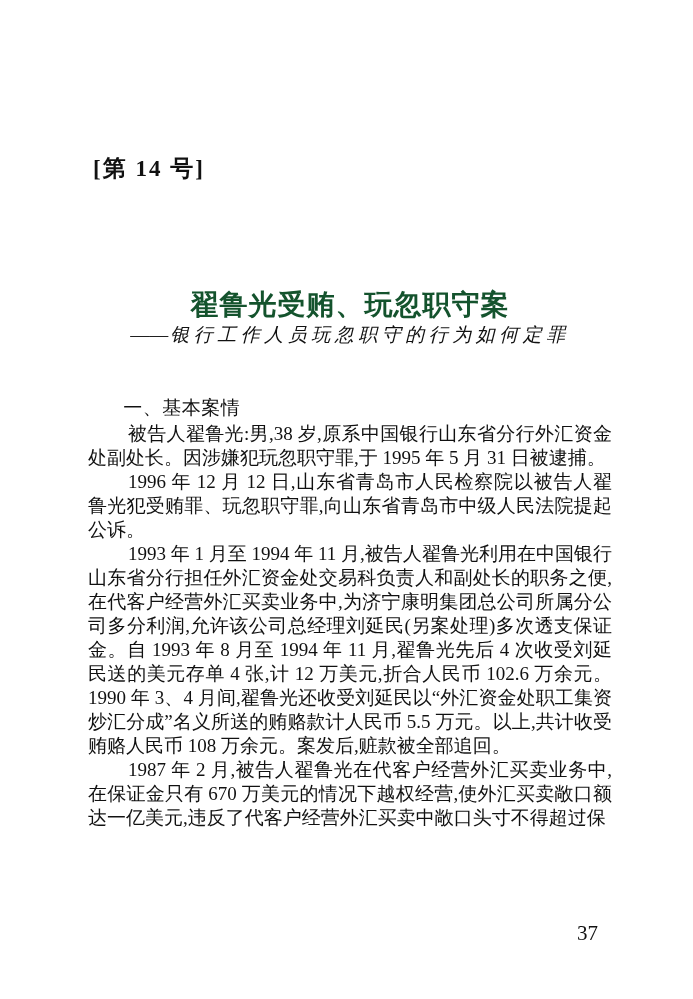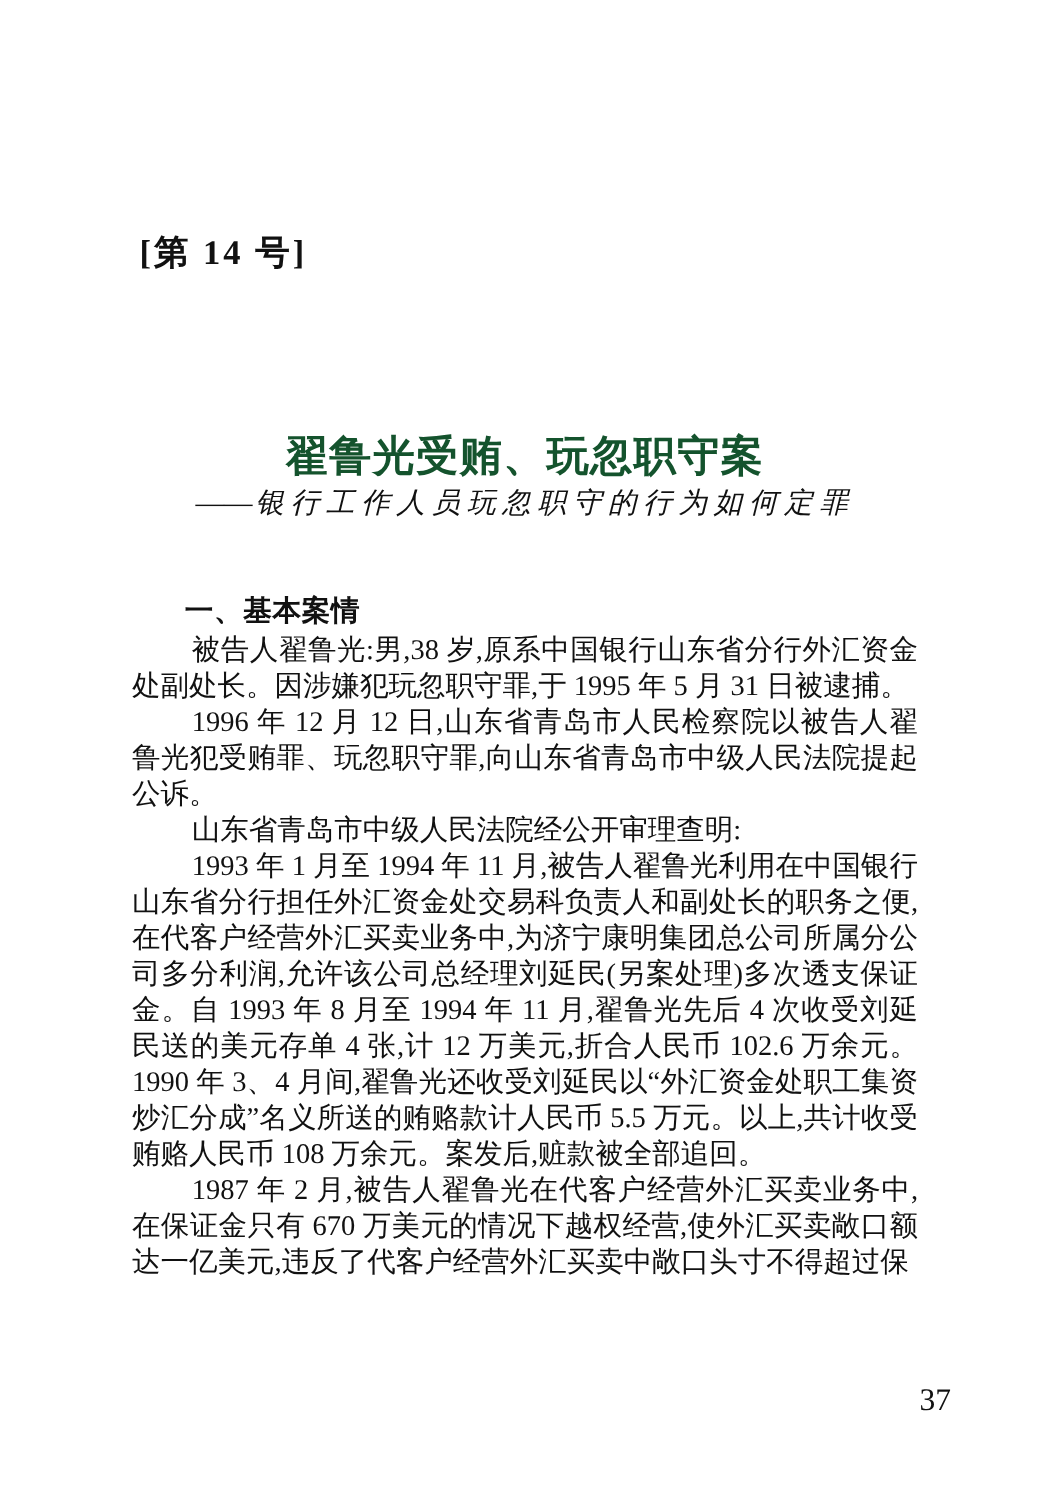--- a/index.html
+++ b/index.html
@@ -58,59 +58,57 @@
     left: 88px;
     top: 394px;
     width: 524px;
     font-size: 19px;
     line-height: 27.7px;
     color: #111111;
     font-family: "Liberation Serif", "DejaVu Serif", serif;
   }
   .section-heading {
     font-family: "Liberation Sans", "DejaVu Sans", sans-serif;
-    font-weight: 700;
+    font-weight: 400;
     font-size: 19px;
     line-height: 27.7px;
     padding-left: 1.85em;
     letter-spacing: 0.5px;
   }
   .body-text p {
     text-indent: 2.1em;
     text-align: justify;
     line-height: 24px;
   }
   .page-number {
     position: absolute;
     left: 577px;
     top: 921px;
     font-size: 21px;
     font-family: "Liberation Serif", "DejaVu Serif", serif;
     color: #111111;
-    margin-left: 36px;
   }
 </style>
 </head>
 <body>
 
 <div class="page">
 
   <div class="case-number">[第 14 号]</div>
 
   <div class="title-block">
     <div class="doc-title">翟鲁光受贿、玩忽职守案</div>
     <div class="doc-subtitle">
       <span class="dash">——</span><span class="subtitle-text">银行工作人员玩忽职守的行为如何定罪</span>
     </div>
   </div>
 
   <div class="body-text">
     <div class="section-heading">一、基本案情</div>
     <p>被告人翟鲁光:男,38 岁,原系中国银行山东省分行外汇资金处副处长。因涉嫌犯玩忽职守罪,于 1995 年 5 月 31 日被逮捕。</p>
     <p>1996 年 12 月 12 日,山东省青岛市人民检察院以被告人翟鲁光犯受贿罪、玩忽职守罪,向山东省青岛市中级人民法院提起公诉。</p>
-    <p>山东省青岛市中级人民法院经公开审理查明:</p>
     <p>1993 年 1 月至 1994 年 11 月,被告人翟鲁光利用在中国银行山东省分行担任外汇资金处交易科负责人和副处长的职务之便,在代客户经营外汇买卖业务中,为济宁康明集团总公司所属分公司多分利润,允许该公司总经理刘延民(另案处理)多次透支保证金。自 1993 年 8 月至 1994 年 11 月,翟鲁光先后 4 次收受刘延民送的美元存单 4 张,计 12 万美元,折合人民币 102.6 万余元。1990 年 3、4 月间,翟鲁光还收受刘延民以“外汇资金处职工集资炒汇分成”名义所送的贿赂款计人民币 5.5 万元。以上,共计收受贿赂人民币 108 万余元。案发后,赃款被全部追回。</p>
     <p>1987 年 2 月,被告人翟鲁光在代客户经营外汇买卖业务中,在保证金只有 670 万美元的情况下越权经营,使外汇买卖敞口额达一亿美元,违反了代客户经营外汇买卖中敞口头寸不得超过保</p>
   </div>
 
   <div class="page-number">37</div>
 
 </div>
 
 </body></html>

